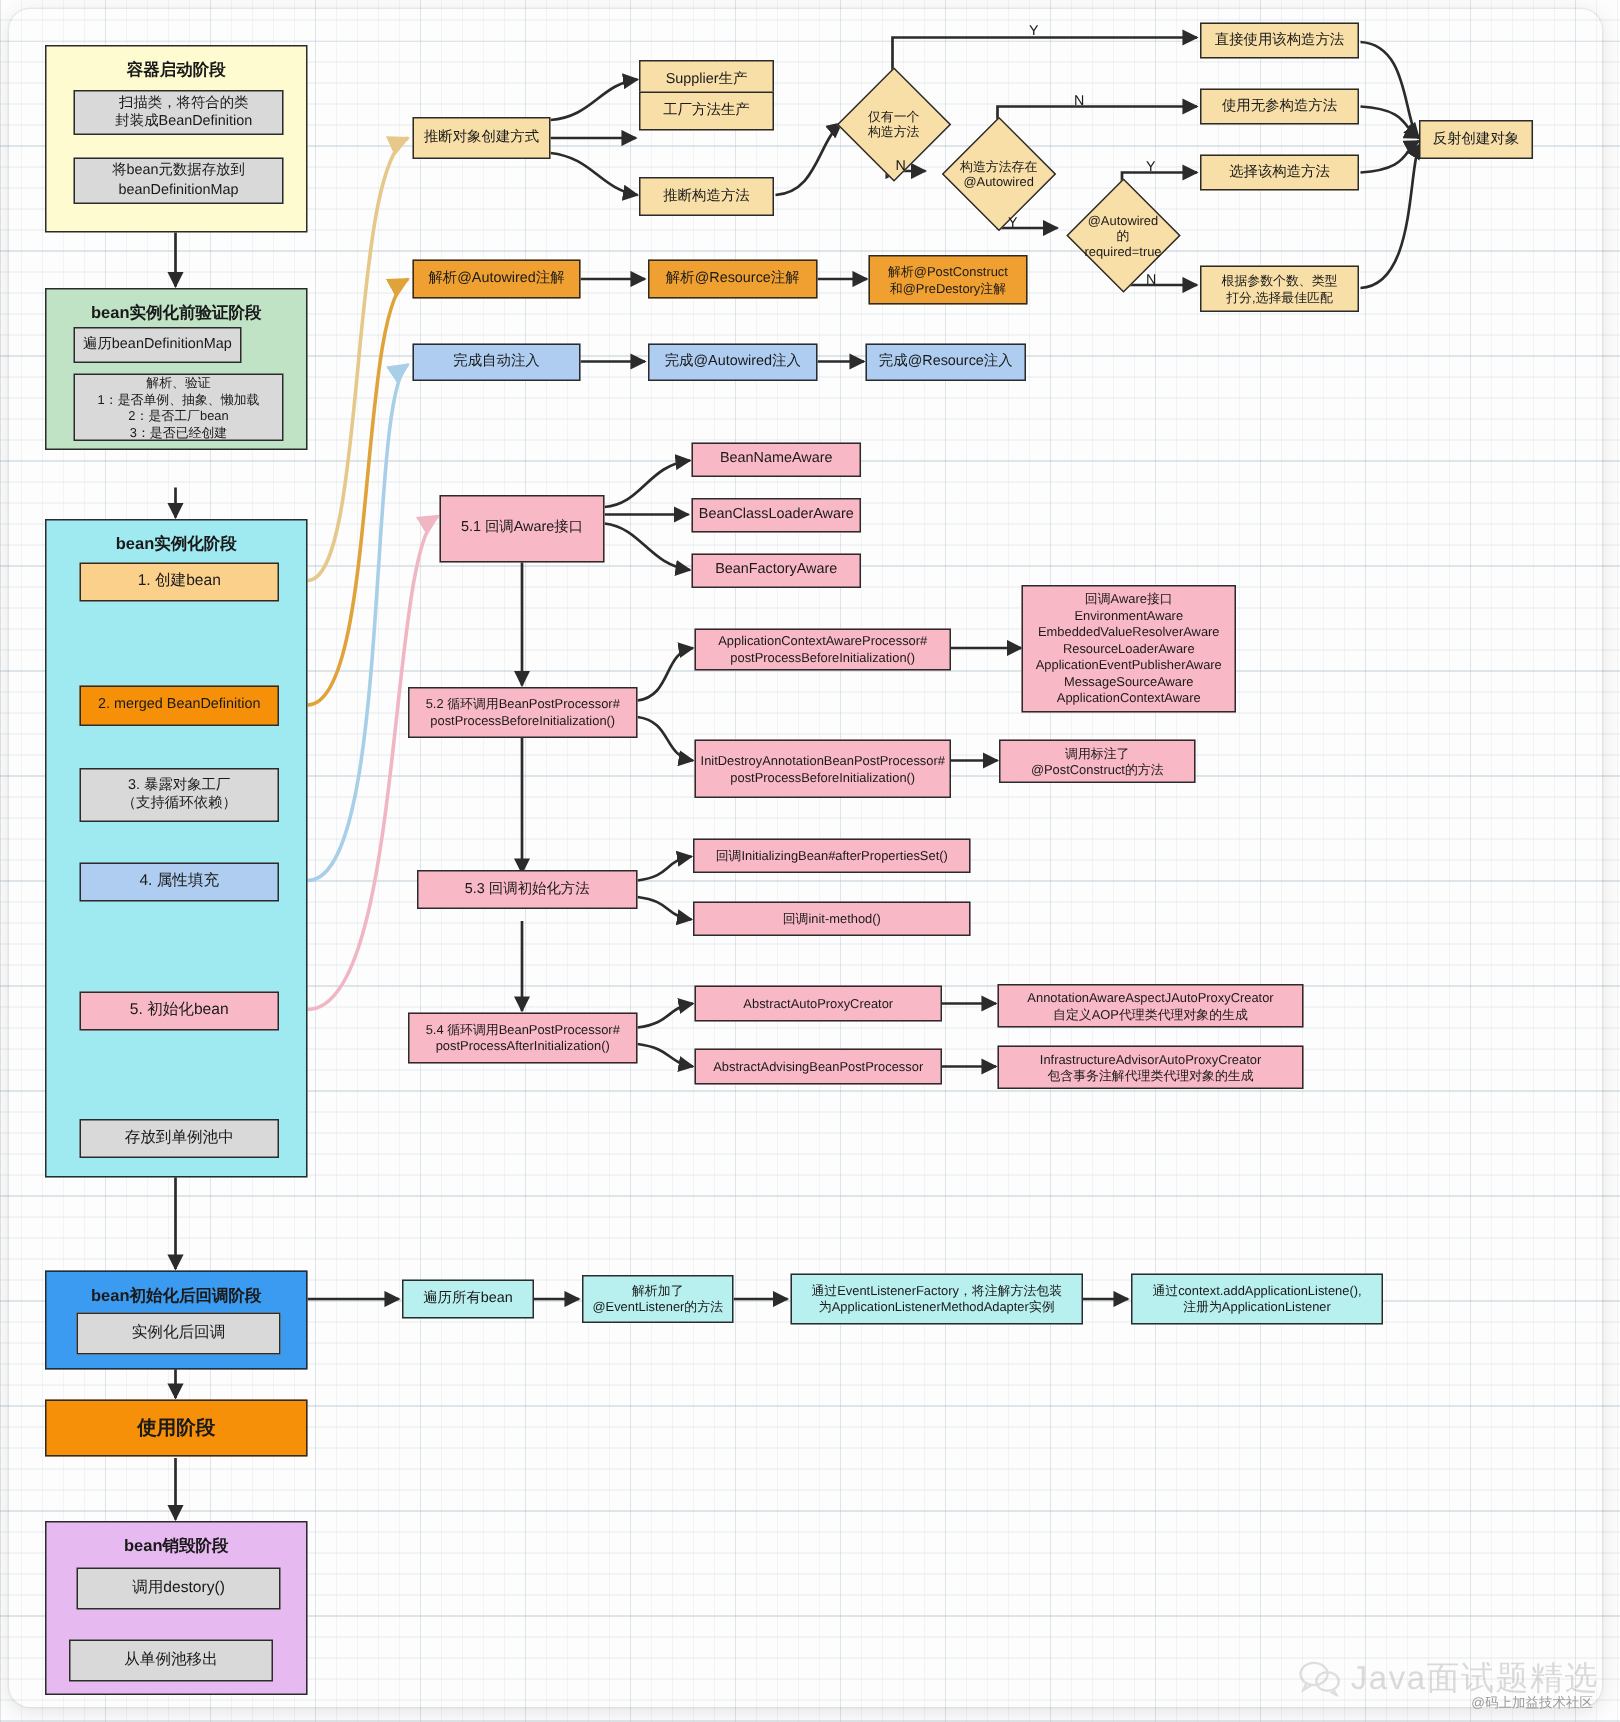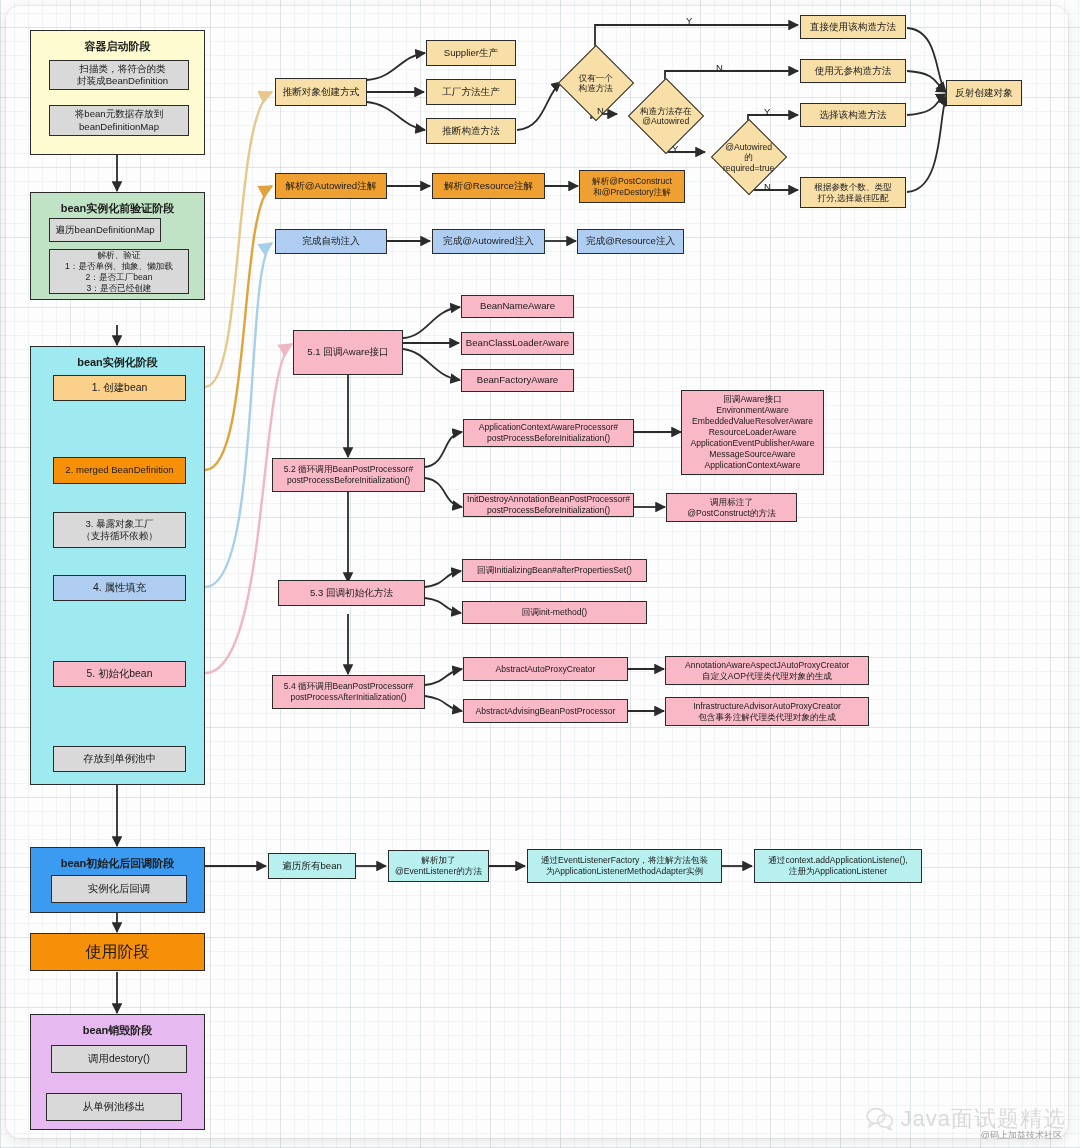--- a/index.html
+++ b/index.html
@@ -224,32 +224,32 @@
     <div class="node c-pink fs11" style="left:22px;top:314px;width:133px;height:26px;">5. 初始化bean</div>
     <div class="node c-gray fs11" style="left:22px;top:399px;width:133px;height:26px;">存放到单例池中</div>
   </div>
 
   <div class="grp c-blue" style="left:30px;top:847px;width:175px;height:66px;padding-left:16px;">
     <div class="gtitle">bean初始化后回调阶段</div>
     <div class="node c-gray fs11" style="left:20px;top:27px;width:136px;height:28px;">实例化后回调</div>
   </div>
 
   <div class="grp c-orangeSolid" style="left:30px;top:933px;width:175px;height:38px;display:flex;align-items:center;justify-content:center;">
-    <div style="font-size:16px;font-weight:normal;color:#1a1a1a;">使用阶段</div>
+    <div style="font-size:13px;font-weight:bold;color:#1a1a1a;">使用阶段</div>
   </div>
 
   <div class="grp c-purple" style="left:30px;top:1014px;width:175px;height:116px;">
     <div class="gtitle">bean销毁阶段</div>
     <div class="node c-gray fs11" style="left:20px;top:30px;width:136px;height:28px;">调用destory()</div>
     <div class="node c-gray fs11" style="left:15px;top:78px;width:136px;height:28px;">从单例池移出</div>
   </div>
 
   <div class="node c-tan fs10" style="left:275px;top:78px;width:92px;height:28px;">推断对象创建方式</div>
   <div class="node c-tan fs10" style="left:426px;top:40px;width:90px;height:26px;">Supplier生产</div>
-  <div class="node c-tan fs10" style="left:426px;top:79px;width:90px;height:26px;">工厂方法生产</div>
+  <div class="node c-tan fs10" style="left:426px;top:61px;width:90px;height:26px;">工厂方法生产</div>
   <div class="node c-tan fs10" style="left:426px;top:118px;width:90px;height:26px;">推断构造方法</div>
 
   <div class="diamond" style="left:569px;top:56px;width:52px;height:52px;">
     <span>仅有一个
 构造方法</span>
   </div>
   <div class="diamond" style="left:639px;top:89px;width:52px;height:52px;">
     <span>构造方法存在
 @Autowired</span>
   </div>
@@ -283,21 +283,21 @@
 
   <div class="node c-pink fs10" style="left:293px;top:330px;width:110px;height:45px;">5.1 回调Aware接口</div>
   <div class="node c-pink fs10" style="left:461px;top:295px;width:113px;height:23px;">BeanNameAware</div>
   <div class="node c-pink fs10" style="left:461px;top:332px;width:113px;height:23px;">BeanClassLoaderAware</div>
   <div class="node c-pink fs10" style="left:461px;top:369px;width:113px;height:23px;">BeanFactoryAware</div>
 
   <div class="node c-pink fs9" style="left:272px;top:458px;width:153px;height:34px;">5.2 循环调用BeanPostProcessor#
 postProcessBeforeInitialization()</div>
   <div class="node c-pink fs9" style="left:463px;top:419px;width:171px;height:28px;">ApplicationContextAwareProcessor#
 postProcessBeforeInitialization()</div>
-  <div class="node c-pink fs9" style="left:463px;top:493px;width:171px;height:24px;">InitDestroyAnnotationBeanPostProcessor#
+  <div class="node c-pink fs9" style="left:463px;top:493px;width:171px;height:39px;">InitDestroyAnnotationBeanPostProcessor#
 postProcessBeforeInitialization()</div>
   <div class="node c-pink fs9" style="left:681px;top:390px;width:143px;height:85px;">回调Aware接口
 EnvironmentAware
 EmbeddedValueResolverAware
 ResourceLoaderAware
 ApplicationEventPublisherAware
 MessageSourceAware
 ApplicationContextAware</div>
   <div class="node c-pink fs9" style="left:666px;top:493px;width:131px;height:29px;">调用标注了
 @PostConstruct的方法</div>

